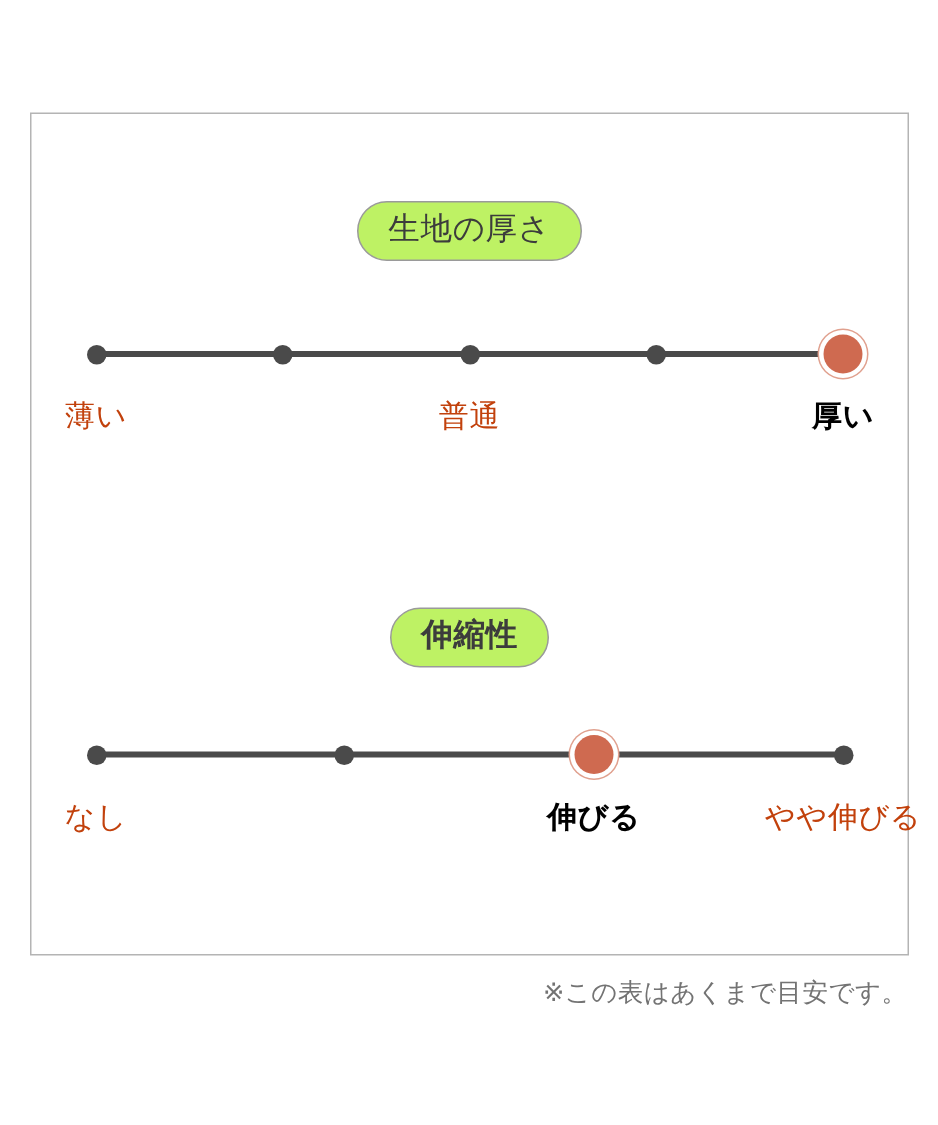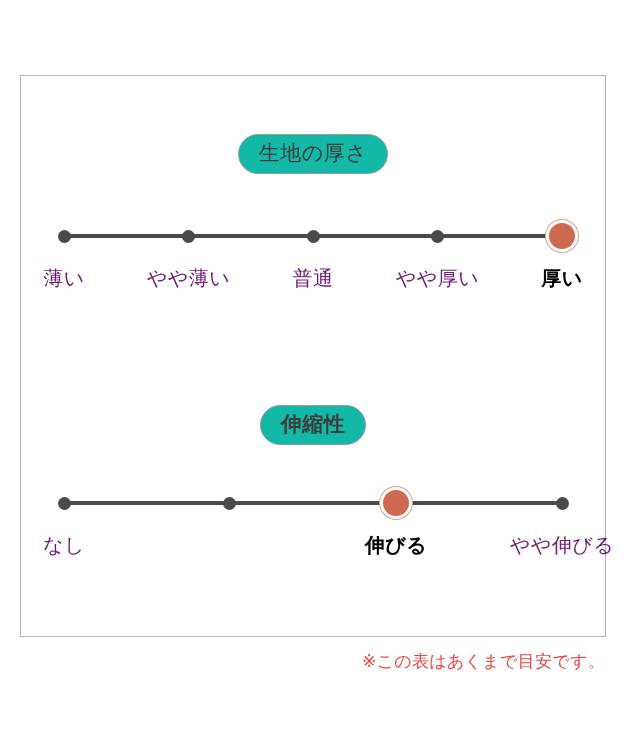--- a/index.html
+++ b/index.html
@@ -38,21 +38,21 @@
   .scale-badge {
     display: inline-block;
     box-sizing: border-box;
     border: 1px solid #9a9a9a;
     border-radius: 999px;
     padding: 5px 20px 7px 20px;
     font-size: 21px;
     line-height: 1.25;
     letter-spacing: 0.5px;
     color: #3c3c3c;
-    background: #14b8a6;
+    background: #bef264;
     white-space: nowrap;
   }
 
   
   .scale-block {
     position: absolute;
     left: 0;
     width: 100%;
   }
   .scale-track-wrap {
@@ -95,36 +95,36 @@
     right: 43px;
     height: 30px;
   }
   .scale-label {
     position: absolute;
     top: 0;
     transform: translateX(-50%);
     font-size: 20px;
     line-height: 26px;
     white-space: nowrap;
-    color: #701a75;
+    color: #c2410c;
     letter-spacing: 0.5px;
   }
   .scale-label.bold {
     font-weight: bold;
     color: #000000;
   }
 
   
   #footnote {
     position: absolute;
     right: 20px;
     top: 650px;
     font-size: 17px;
     line-height: 24px;
-    color: #ef4444;
+    color: #737373;
     letter-spacing: 0.3px;
     white-space: nowrap;
   }
 </style>
 </head>
 <body>
 
 <div id="spec-panel">
 
   <div class="scale-badge-row" style="top:58px;">
@@ -136,23 +136,21 @@
       <div class="scale-line"></div>
       <div class="scale-dot" style="left:0%;"></div>
       <div class="scale-dot" style="left:25%;"></div>
       <div class="scale-dot" style="left:50%;"></div>
       <div class="scale-dot" style="left:75%;"></div>
       <div class="scale-dot active" style="left:100%;"></div>
     </div>
 
     <div class="scale-labels" style="top:44px;">
       <span class="scale-label" style="left:0%;">薄い</span>
-      <span class="scale-label" style="left:25%;">やや薄い</span>
       <span class="scale-label" style="left:50%;">普通</span>
-      <span class="scale-label" style="left:75%;">やや厚い</span>
       <span class="scale-label bold" style="left:100%;">厚い</span>
     </div>
   </div>
 
   <div class="scale-badge-row" style="top:329px;font-weight:bold;">
     <span class="scale-badge">伸縮性</span>
   </div>
 
   <div class="scale-block" style="top:412px;">
     <div class="scale-track-wrap">

